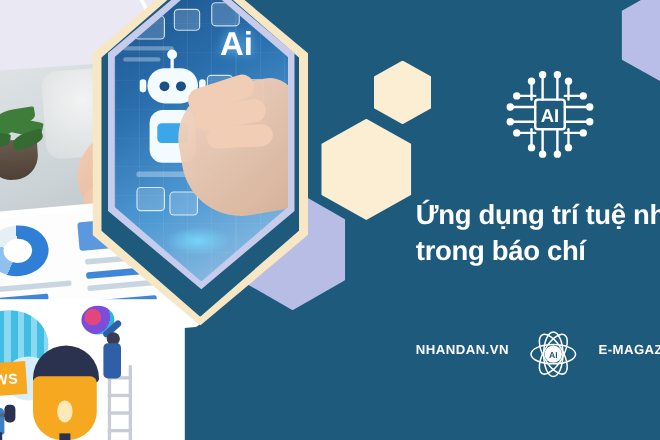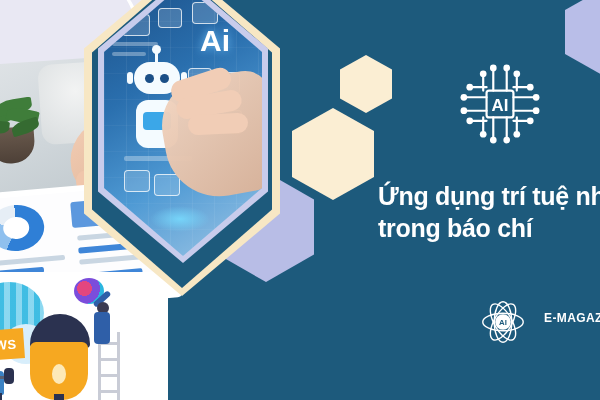--- a/index.html
+++ b/index.html
@@ -334,20 +334,21 @@
       <text x="50" y="58" text-anchor="middle" font-family="Liberation Sans, sans-serif" font-size="20" font-weight="bold" fill="#ffffff">AI</text>
     </svg>
   </div>
 
   <div class="headline">
     <span>Ứng dụng trí tuệ nhân tạo</span>
     <span class="l2w">trong báo chí</span>
   </div>
 
   <div class="footer">
+    <div class="f-site">NHANDAN.VN</div>
     <div class="f-logo">
       <svg viewBox="0 0 100 100" width="46" height="46" aria-hidden="true">
         <g stroke="#ffffff" stroke-width="3" fill="none">
           <ellipse cx="50" cy="50" rx="44" ry="19"></ellipse>
           <ellipse cx="50" cy="50" rx="44" ry="19" transform="rotate(60 50 50)"></ellipse>
           <ellipse cx="50" cy="50" rx="44" ry="19" transform="rotate(120 50 50)"></ellipse>
           <ellipse cx="50" cy="50" rx="19" ry="44"></ellipse>
         </g>
         <circle cx="50" cy="50" r="17" fill="#ffffff"></circle>
         <text x="50" y="57" text-anchor="middle" font-family="Liberation Sans, sans-serif" font-size="17" font-weight="bold" fill="#1d5a7c">AI</text>

